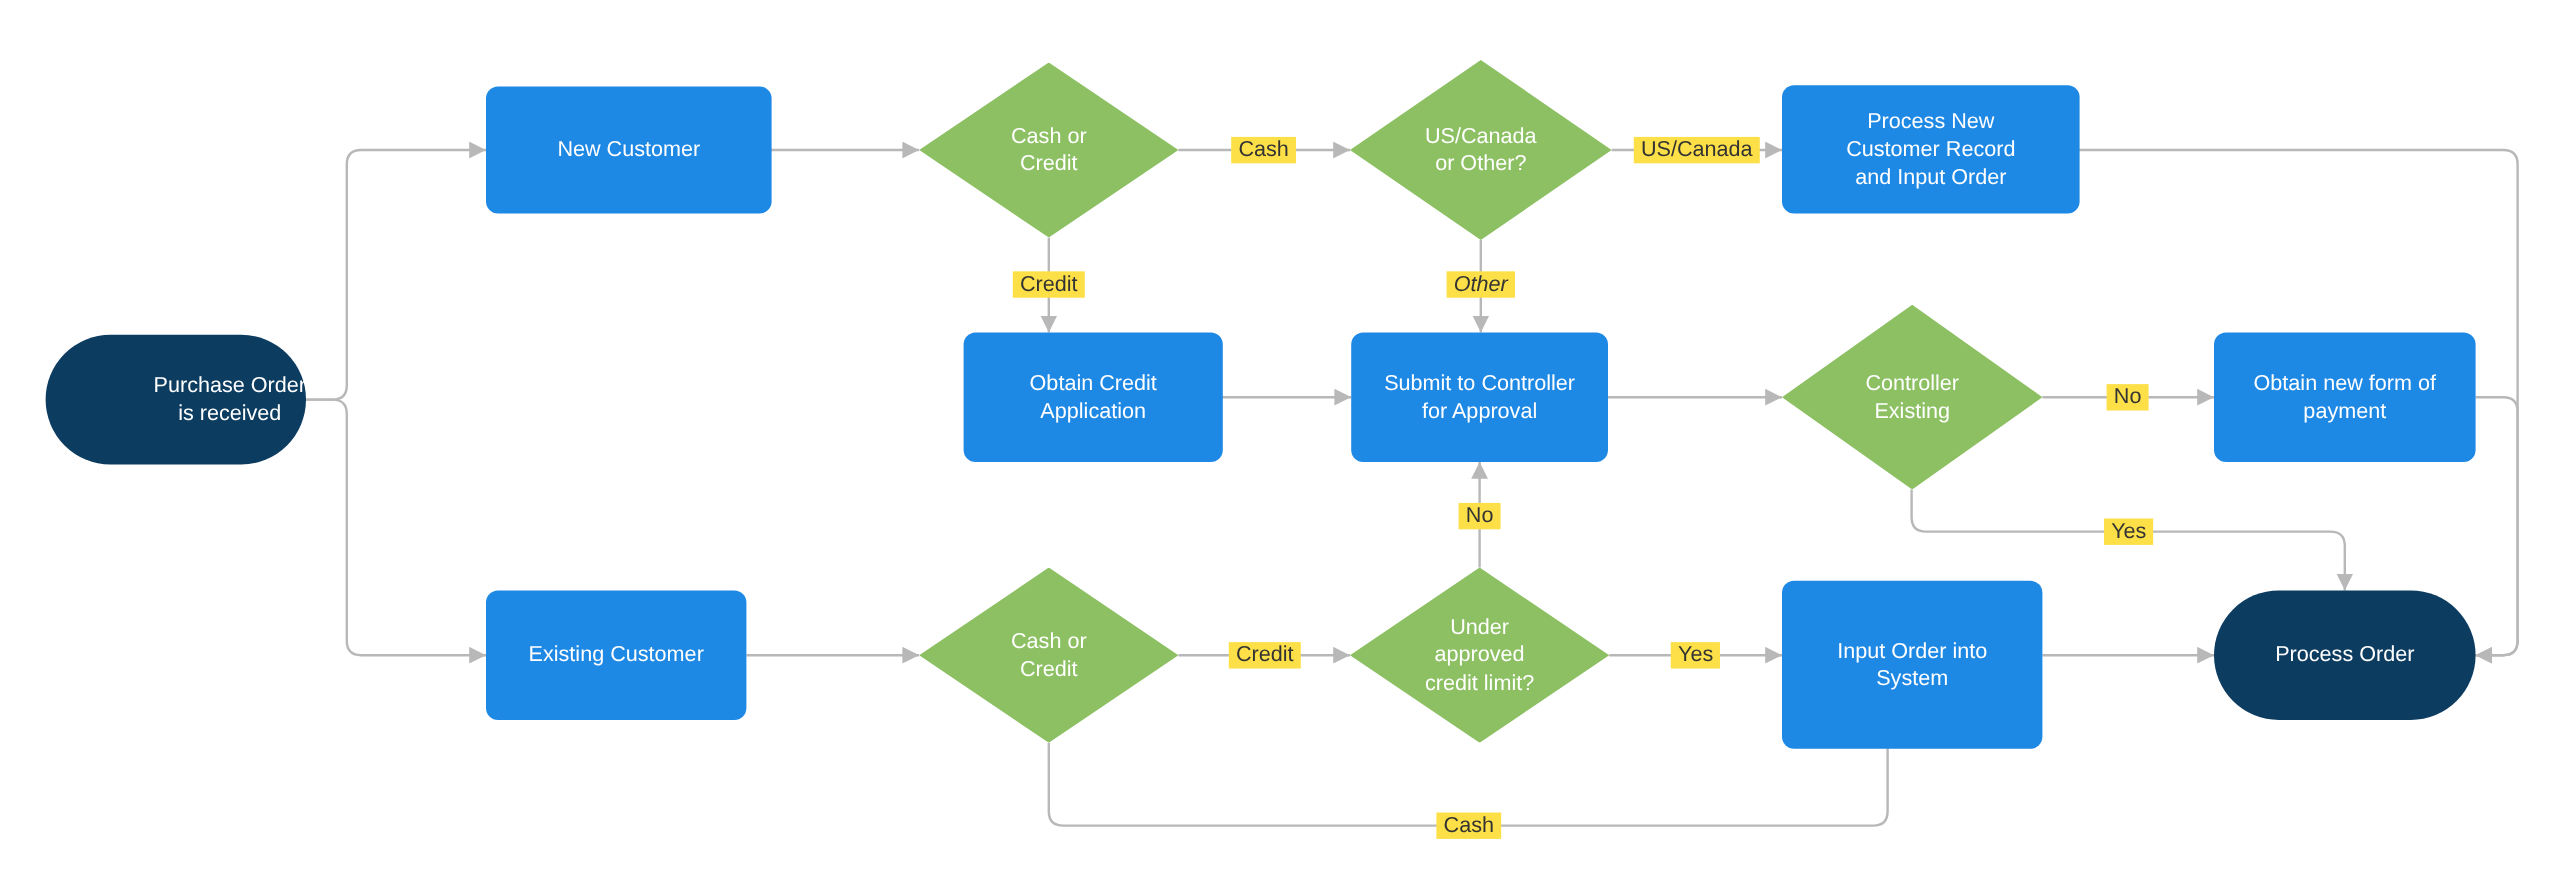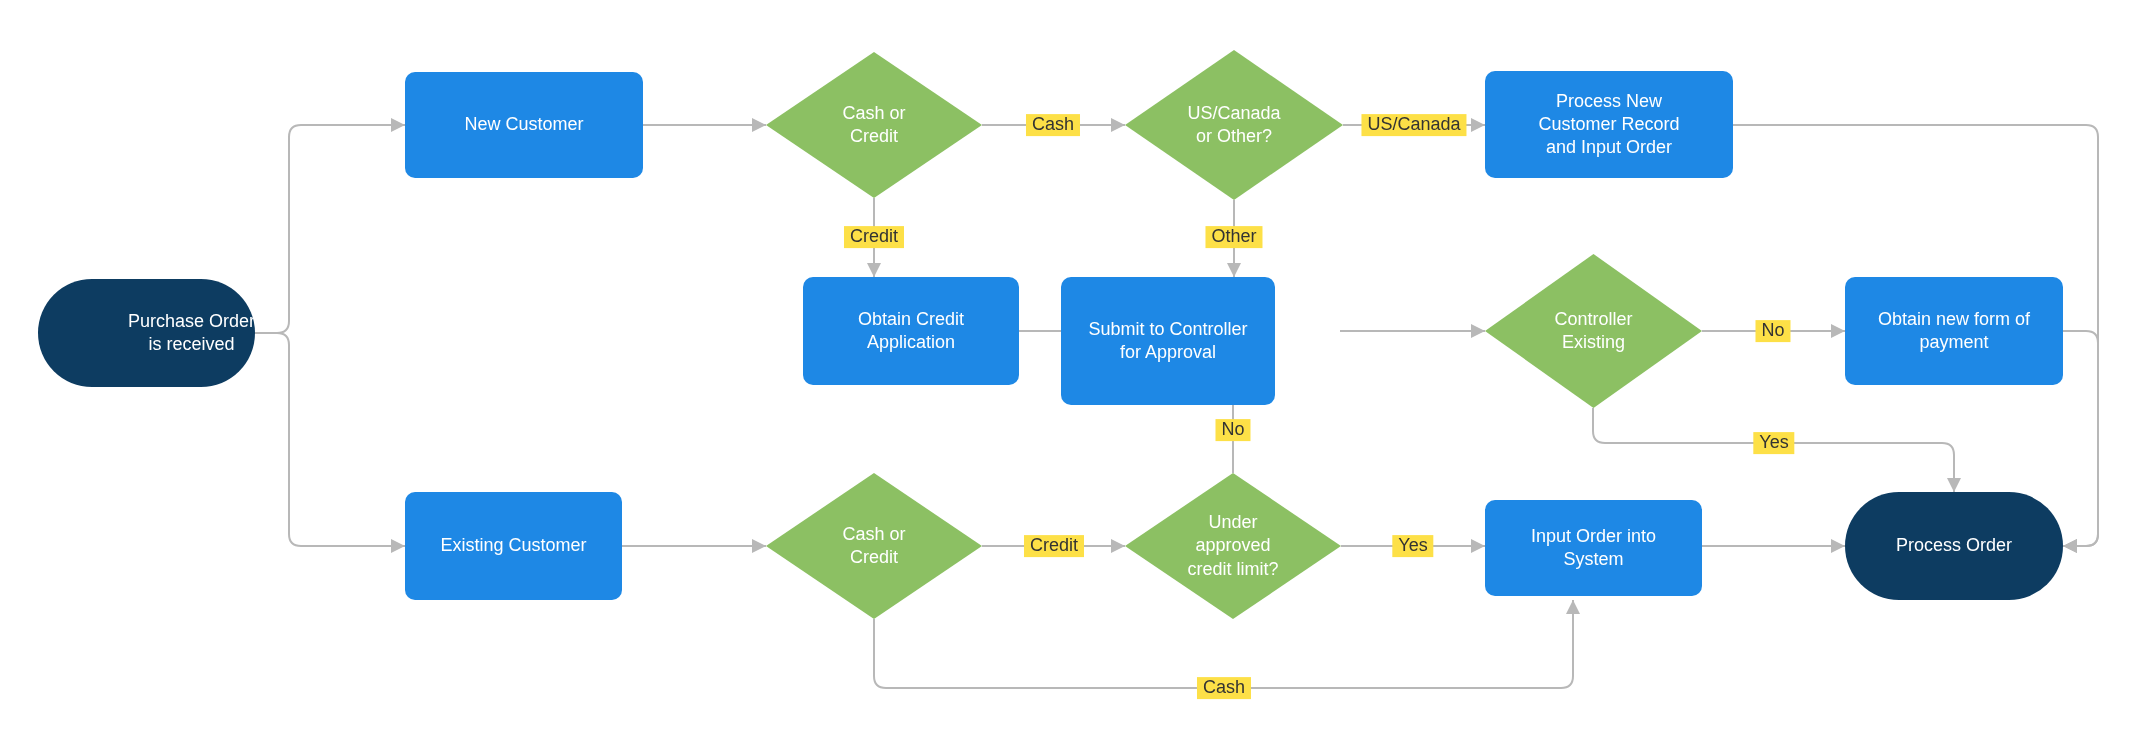--- a/index.html
+++ b/index.html
@@ -80,41 +80,41 @@
       <div class="node process" style="left: 405px; top: 72px; width: 238px; height: 106px;"><span>New Customer</span></div>
       <div class="node decision" style="left: 766px; top: 52px; width: 216px; height: 146px;"><span>Cash or
 Credit</span></div>
       <div class="node decision" style="left: 1125px; top: 50px; width: 218px; height: 150px;"><span>US/Canada
 or Other?</span></div>
       <div class="node process" style="left: 1485px; top: 71px; width: 248px; height: 107px;"><span>Process New
 Customer Record
 and Input Order</span></div>
       <div class="node process" style="left: 767px; top: 277px; width: 216px; height: 108px; margin-left: 36px;"><span>Obtain Credit
 Application</span></div>
-      <div class="node process" style="left: 1061px; top: 277px; width: 214px; height: 128px;"><span>Submit to Controller
+      <div class="node process" style="left: 1126px; top: 277px; width: 214px; height: 108px;"><span>Submit to Controller
 for Approval</span></div>
       <div class="node decision" style="left: 1485px; top: 254px; width: 217px; height: 154px;"><span>Controller
 Existing</span></div>
       <div class="node process" style="left: 1845px; top: 277px; width: 218px; height: 108px;"><span>Obtain new form of
 payment</span></div>
       <div class="node process" style="left: 405px; top: 492px; width: 217px; height: 108px;"><span>Existing Customer</span></div>
       <div class="node decision" style="left: 766px; top: 473px; width: 216px; height: 146px;"><span>Cash or
 Credit</span></div>
       <div class="node decision" style="left: 1125px; top: 473px; width: 216px; height: 146px;"><span>Under
 approved
 credit limit?</span></div>
-      <div class="node process" style="left: 1485px; top: 500px; width: 217px; height: 96px; text-align: center;"><span>Input Order into
+      <div class="node process" style="left: 1485px; top: 484px; width: 217px; height: 140px; text-align: center;"><span>Input Order into
 System</span></div>
       <div class="node terminator" style="left: 1845px; top: 492px; width: 218px; height: 108px; border-radius: 54px;"><span>Process Order</span></div>
     </div>
   <div id="edge-labels-layer">
       <div class="edge-label" style="left: 1053px; top: 125px;">Cash</div>
       <div class="edge-label" style="left: 874px; top: 237px;">Credit</div>
       <div class="edge-label" style="left: 1414px; top: 125px;">US/Canada</div>
-      <div class="edge-label" style="left: 1234px; top: 237px;">Other</div>
+      <div class="edge-label" style="left: 1234px; top: 237px; font-style: italic;">Other</div>
       <div class="edge-label" style="left: 1773px; top: 331px;">No</div>
       <div class="edge-label" style="left: 1774px; top: 443px;">Yes</div>
       <div class="edge-label" style="left: 1054px; top: 546px;">Credit</div>
       <div class="edge-label" style="left: 1224px; top: 688px;">Cash</div>
       <div class="edge-label" style="left: 1233px; top: 430px;">No</div>
       <div class="edge-label" style="left: 1413px; top: 546px;">Yes</div>
     </div>
 </div>
 
 </body></html>

